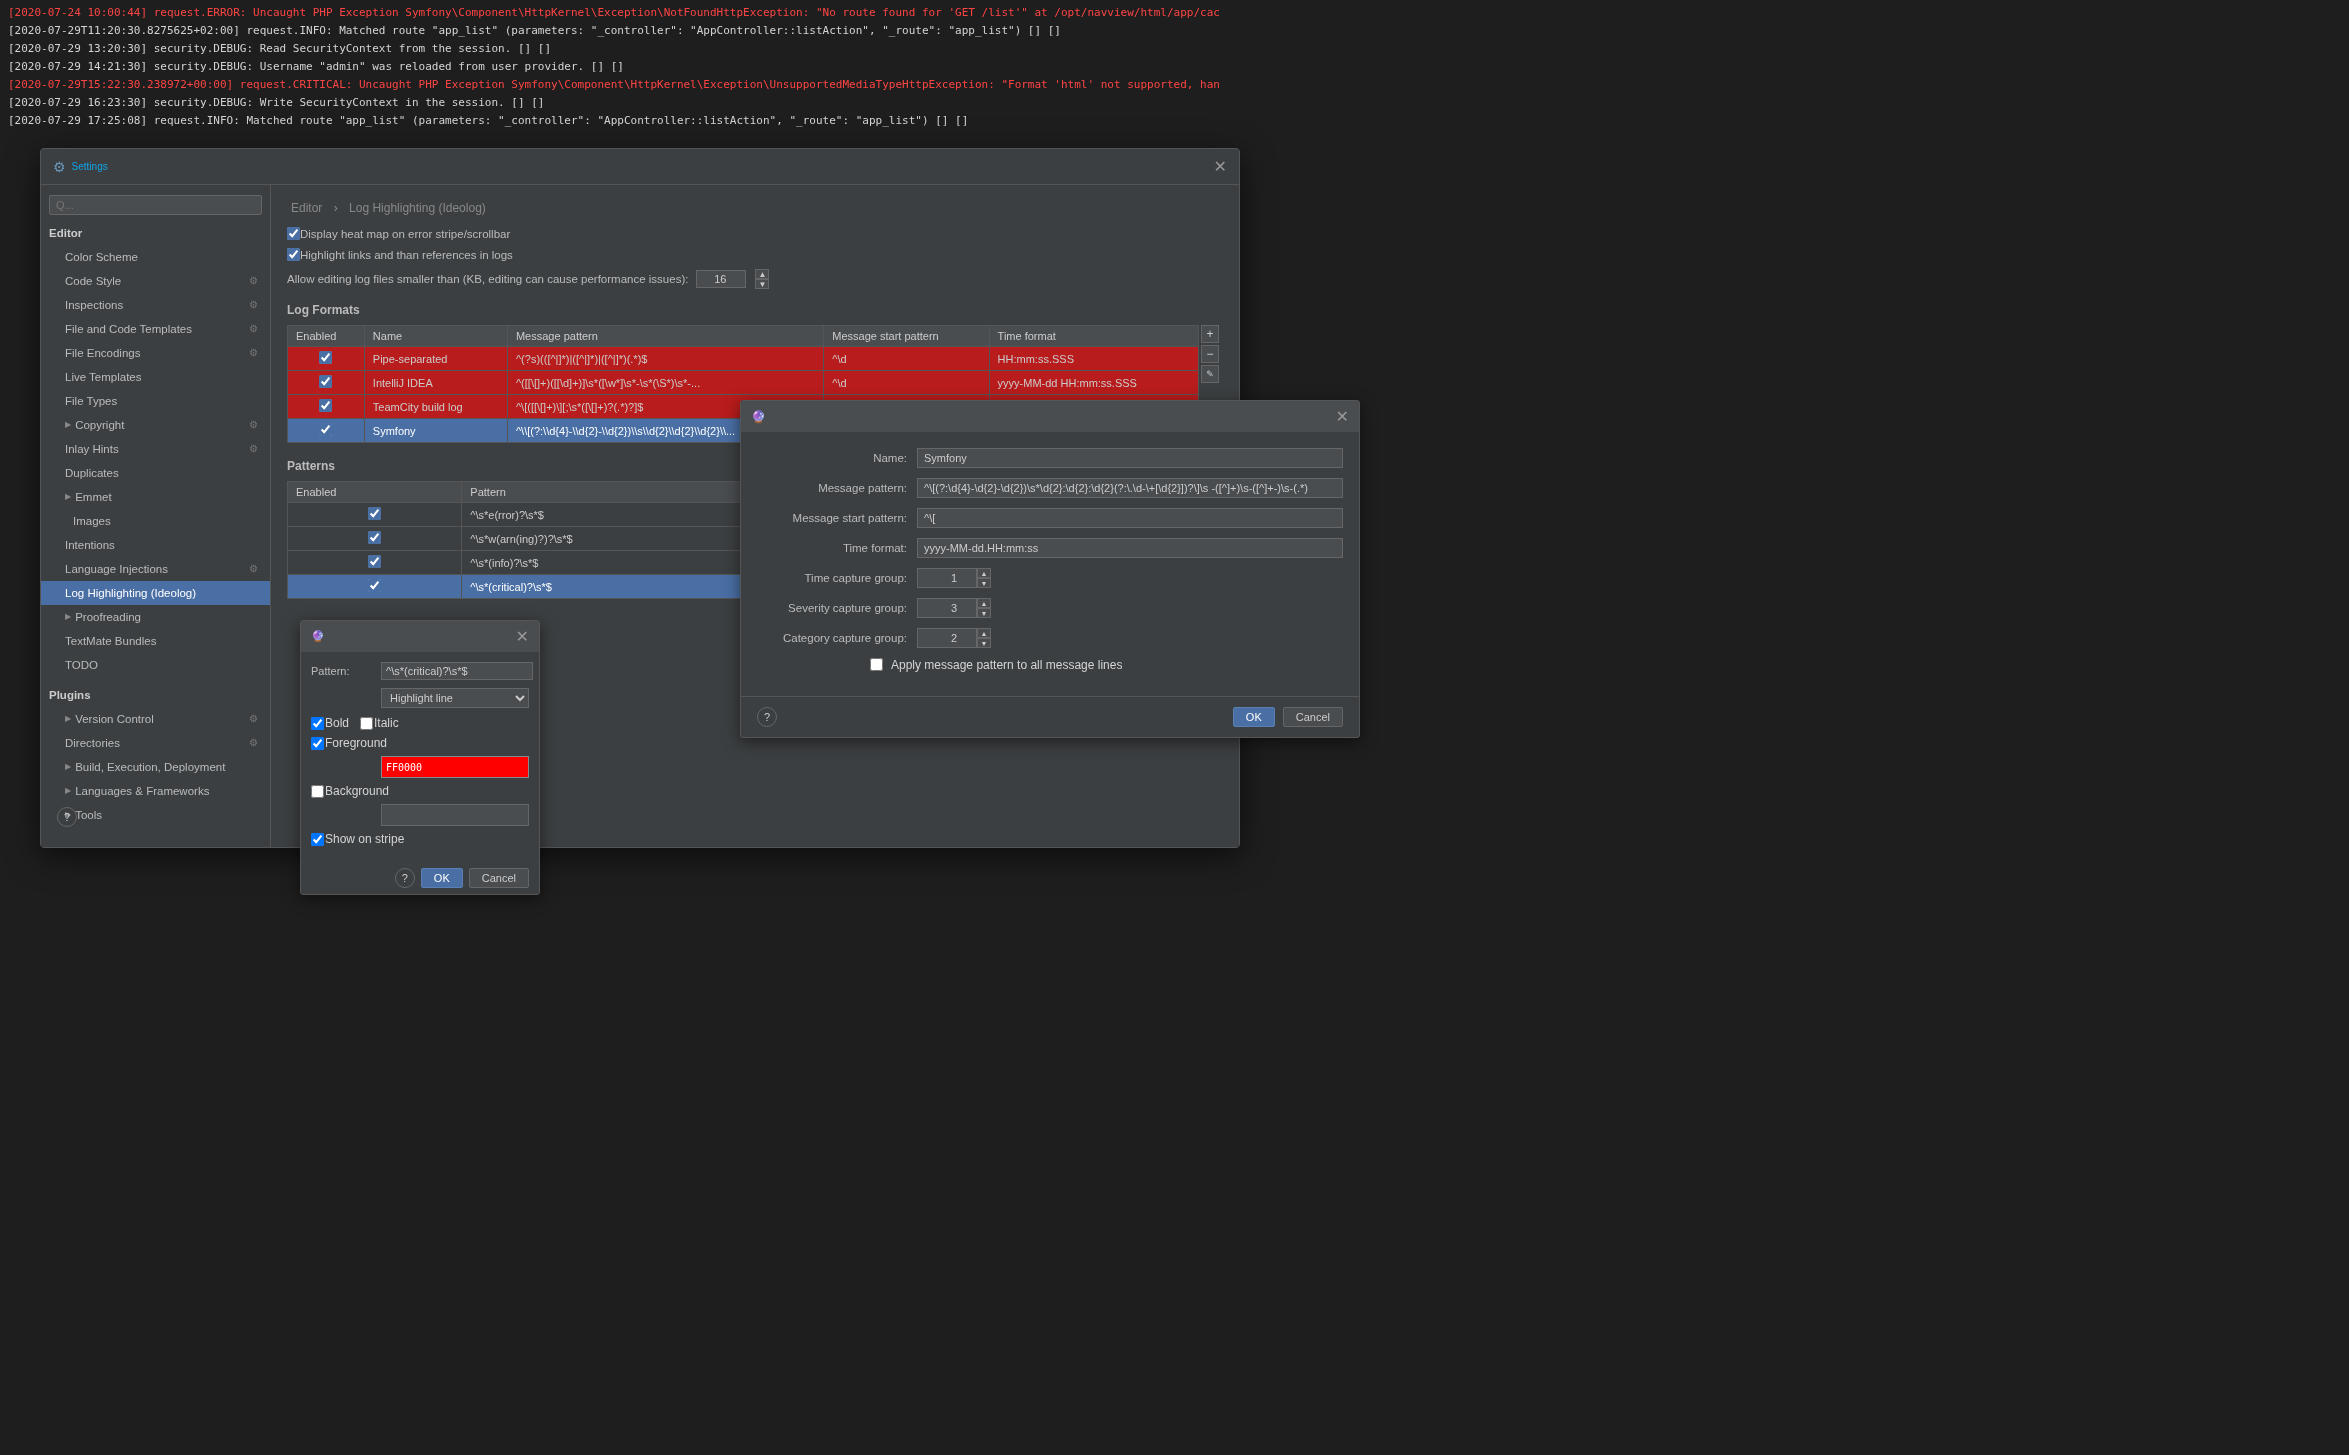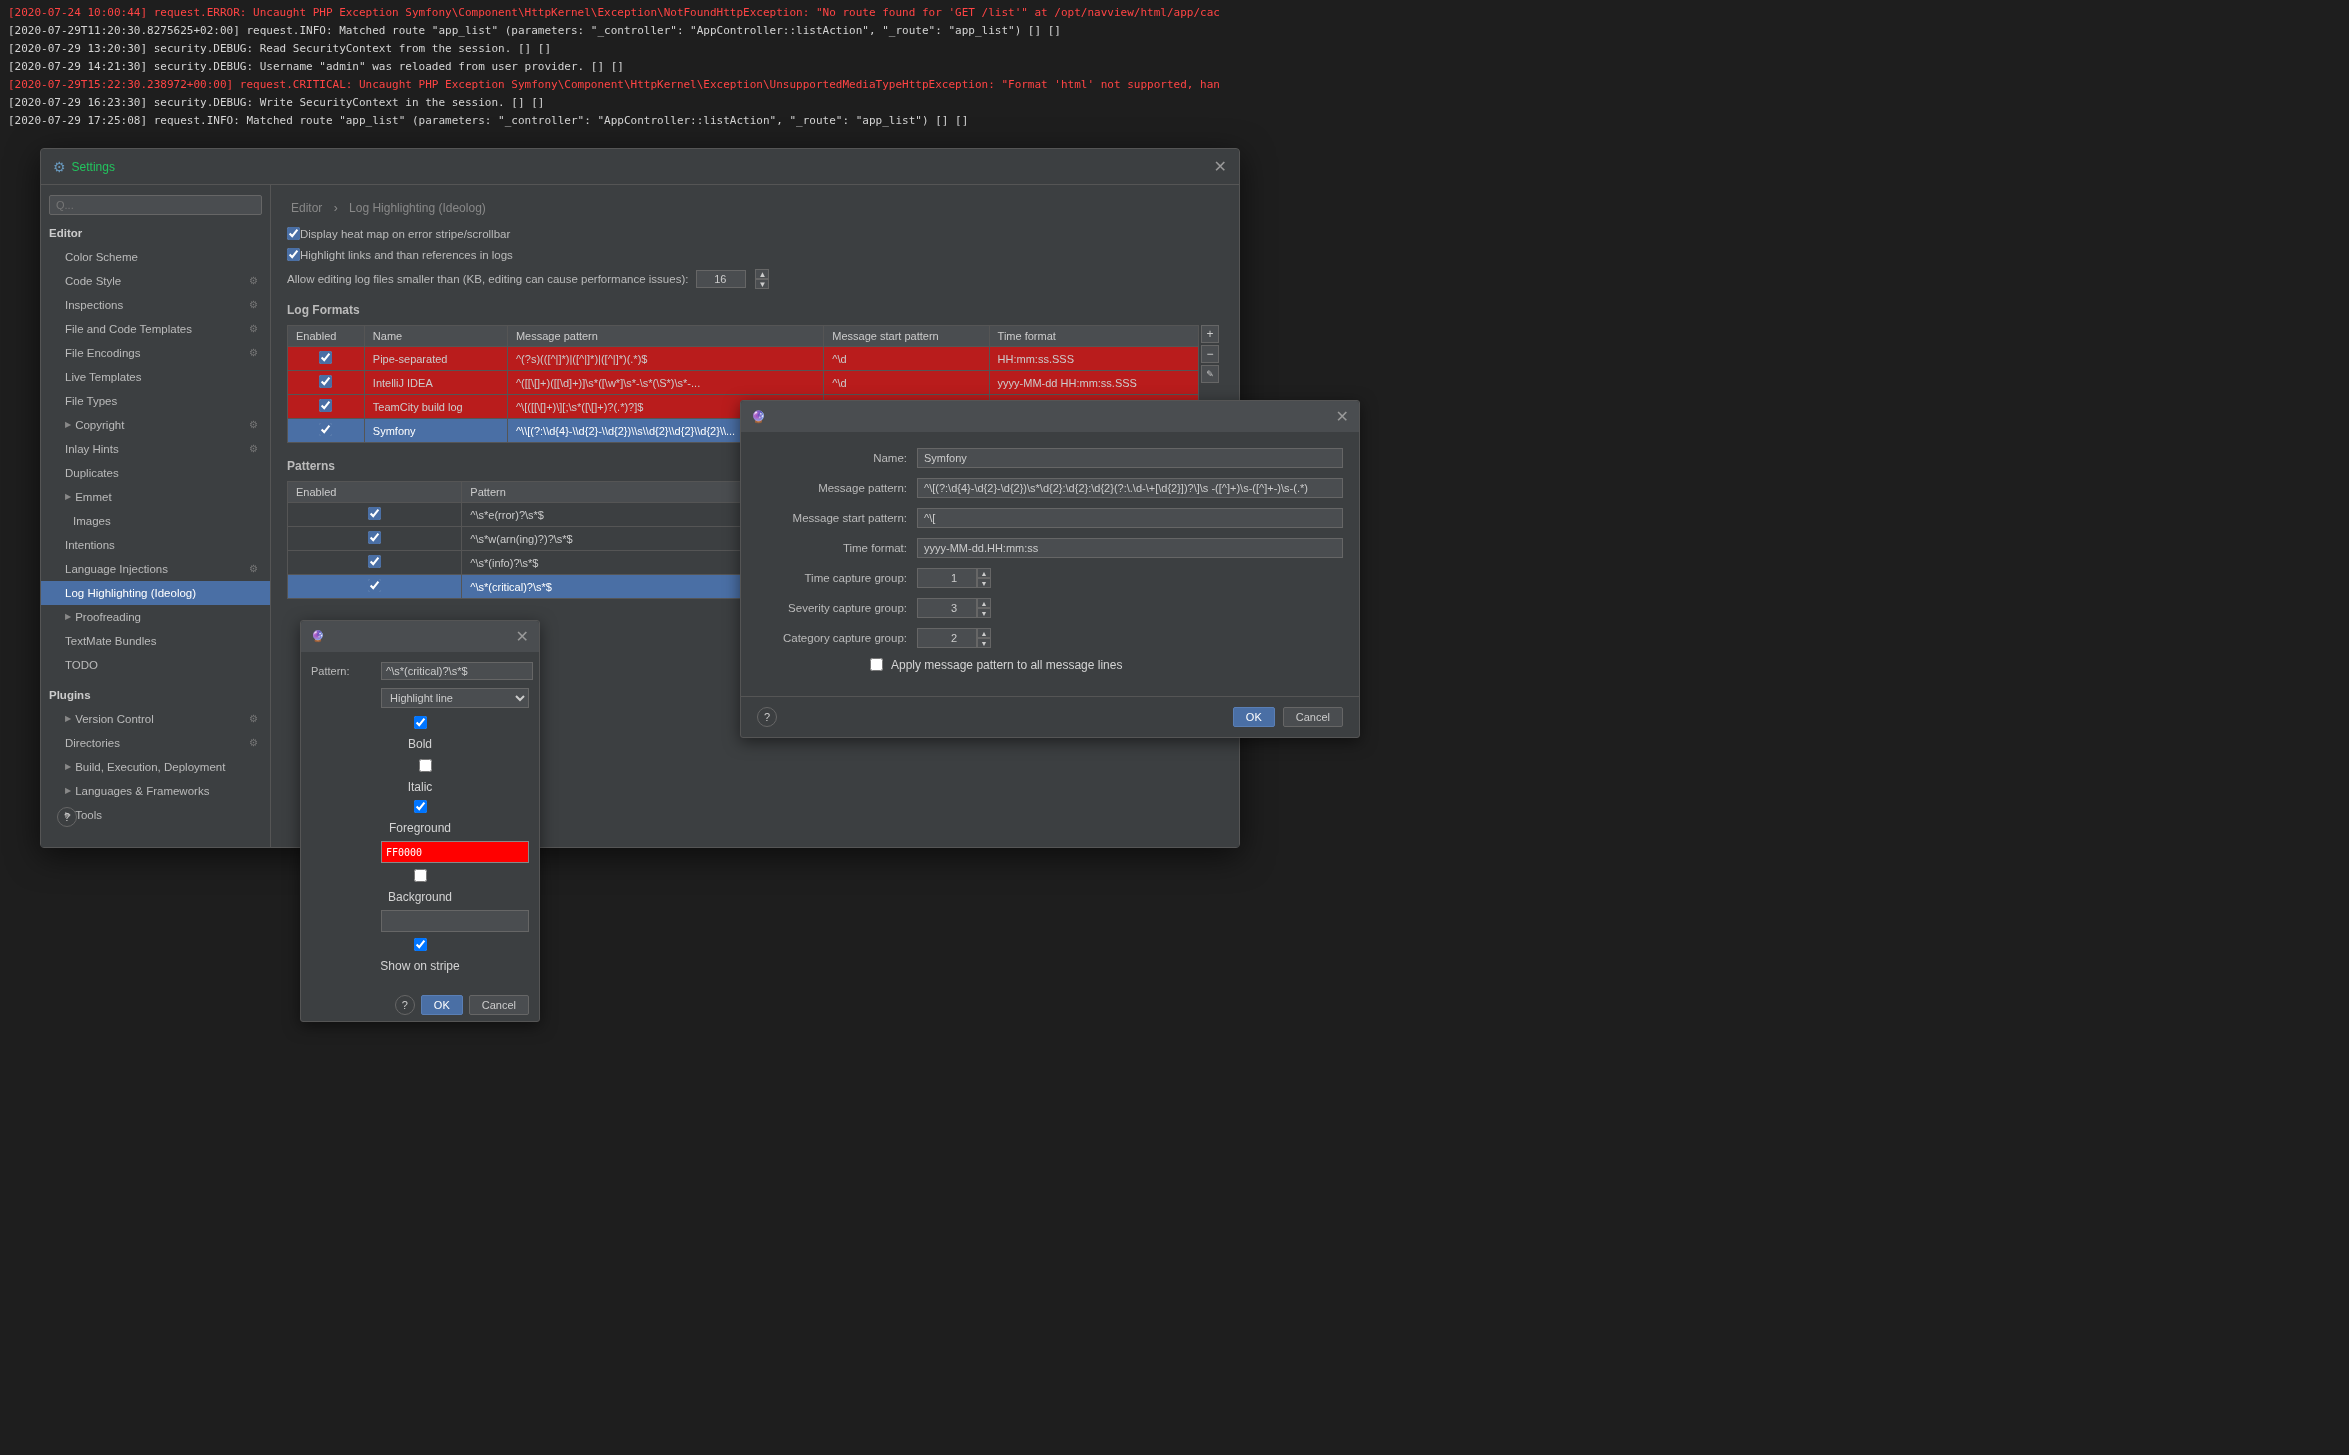--- a/index.html
+++ b/index.html
@@ -20,21 +20,21 @@
       position: absolute; top: 148px; left: 40px; width: 1200px; height: 700px;
       background: #3c3f41; border: 1px solid #555; border-radius: 4px;
       display: flex; flex-direction: column; box-shadow: 0 8px 32px rgba(0,0,0,0.6);
     }
     .dialog-titlebar {
       background: #3c3f41; padding: 8px 12px; display: flex; align-items: center;
       justify-content: space-between; border-bottom: 1px solid #555; border-radius: 4px 4px 0 0;
     }
     .dialog-titlebar-left { display: flex; align-items: center; gap: 6px; }
     .dialog-title-icon { color: #6897bb; font-size: 14px; }
-    .dialog-title-text { color: #22c55e; font-size: 12px; }
+    .dialog-title-text { color: #0ea5e9; font-size: 10px; }
     .dialog-close { cursor: pointer; color: #999; font-size: 16px; background: none; border: none; }
     .dialog-body { display: flex; flex: 1; overflow: hidden; }
 
     
     .settings-sidebar {
       width: 230px; background: #3c3f41; border-right: 1px solid #555;
       overflow-y: auto; padding: 4px 0;
     }
     .search-box {
       margin: 6px 8px; padding: 3px 6px; background: #4a4d50;
@@ -116,21 +116,21 @@
     .pattern-dialog-title {
       background: #4a4d50; padding: 6px 10px; font-size: 11px; color: #ccc;
       display: flex; justify-content: space-between; align-items: center;
       border-radius: 3px 3px 0 0;
     }
     .pattern-dialog-body { padding: 10px; }
     .form-row { display: flex; align-items: center; margin-bottom: 8px; }
     .form-label { width: 70px; font-size: 11px; color: #bbb; flex-shrink: 0; }
     .form-input { flex: 1; background: #4a4d50; border: 1px solid #666; color: #ccc; padding: 2px 4px; font-size: 11px; }
     .form-select { flex: 1; background: #4a4d50; border: 1px solid #666; color: #ccc; padding: 2px 4px; font-size: 11px; }
-    .form-row-check { display: flex; align-items: center; gap: 8px; margin-bottom: 6px; flex-direction: column; }
+    .form-row-check { display: flex; align-items: center; gap: 1px; margin-bottom: 6px; }
     .color-box { width: 100%; height: 22px; background: #ff0000; border: 1px solid #888; }
     .color-box-empty { width: 100%; height: 22px; background: #4a4d50; border: 1px solid #666; }
     .dialog-footer { display: flex; justify-content: flex-end; gap: 6px; padding: 6px 10px; }
     .btn-ok { background: #4a6fa5; color: #fff; border: 1px solid #5a7fb5; padding: 3px 12px; cursor: pointer; font-size: 11px; border-radius: 2px; }
     .btn-cancel { background: #4a4d50; color: #ccc; border: 1px solid #666; padding: 3px 12px; cursor: pointer; font-size: 11px; border-radius: 2px; }
     .btn-help { background: none; border: 1px solid #666; color: #ccc; width: 20px; height: 20px; border-radius: 10px; cursor: pointer; font-size: 11px; }
 
     
     .symfony-dialog {
       position: absolute; top: 400px; left: 740px; width: 620px;

